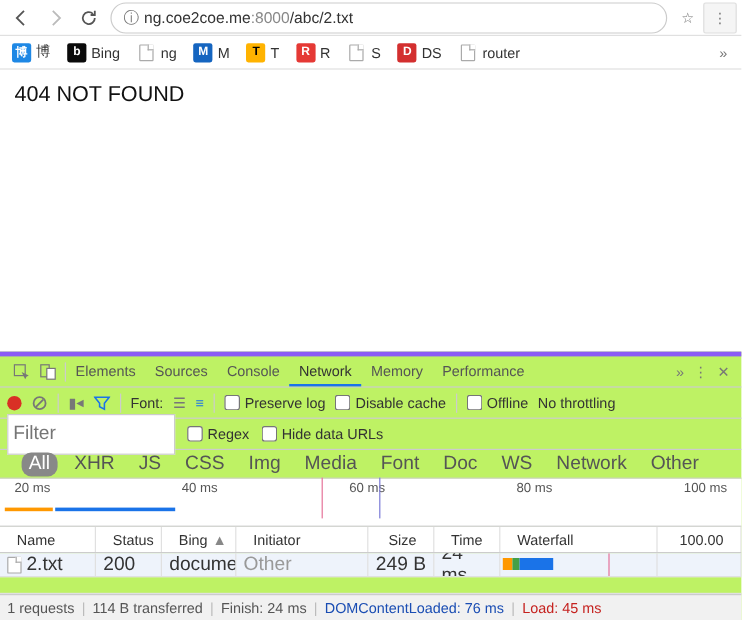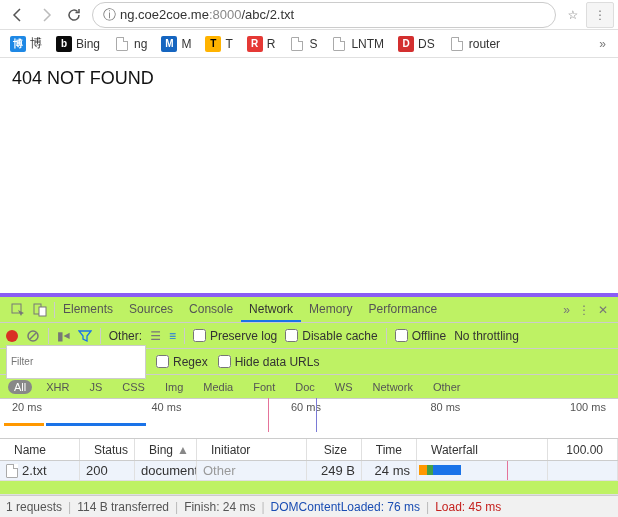--- a/index.html
+++ b/index.html
@@ -24,39 +24,39 @@
 .dt-tab{padding:4px 8px;cursor:pointer;font-size:12px}
 .dt-tab.active{color:#333;border-bottom:2px solid #1a73e8;margin-bottom:-1px}
 .dt-right{margin-left:auto;display:flex;align-items:center;gap:8px;color:#777;padding-right:6px}
 .net-toolbar{display:flex;align-items:center;height:26px;border-bottom:1px solid #ccc;padding:0 6px;gap:8px;font-size:12px;color:#333}
 .rec-dot{width:12px;height:12px;border-radius:50%;background:#d93025}
 .net-ic{color:#777;display:flex;align-items:center}
 .sep{width:1px;height:16px;background:#ccc}
 .chk{display:flex;align-items:center;gap:4px}
 .chk input{margin:0}
 .filter-row{display:flex;align-items:center;height:26px;border-bottom:1px solid #ccc;padding:0 6px;gap:10px}
-.filter-input{width:140px;height:34px;border:1px solid #ccc;padding:0 4px;font-size:10px}
-.type-row{display:flex;align-items:center;height:24px;border-bottom:1px solid #ccc;padding:0 8px;gap:8px;font-size:11px;color:#555}
+.filter-input{width:140px;height:34px;border:1px solid #ccc;padding:0 4px;font-size:16px}
+.type-row{display:flex;align-items:center;height:24px;border-bottom:1px solid #ccc;padding:0 18px;gap:8px;font-size:16px;color:#555}
 .type-pill{padding:1px 6px;border-radius:8px;cursor:pointer}
 .type-pill.active{background:#888;color:#fff}
 .timeline{height:40px;border-bottom:1px solid #ccc;position:relative;background:#fff}
 .timeline .ticks{display:flex;justify-content:space-between;padding:2px 12px 0;font-size:11px;color:#555}
 .timeline .bars{position:absolute;left:0;right:0;bottom:6px;height:14px}
 .tl-bar{position:absolute;height:3px;bottom:6px}
 .net-head{display:flex;height:22px;border-bottom:1px solid #ccc;font-size:12px;color:#333;background:#fff}
 .net-head>div{padding:3px 14px;border-right:1px solid #e0e0e0;display:flex;align-items:center;gap:4px}
 .col-name{width:80px}
 .col-status{width:55px}
 .col-type{width:62px}
 .col-init{width:110px}
 .col-size{width:55px;justify-content:flex-end}
 .col-time{width:55px;justify-content:flex-end}
 .col-wf{flex:1}
 .col-end{width:70px;justify-content:flex-end;border-right:none}
-.net-row{display:flex;height:20px;font-size:13px;color:#333;background:#eef3fb;border-bottom:1px solid #e0e0e0}
+.net-row{display:flex;height:20px;font-size:16px;color:#333;background:#eef3fb;border-bottom:1px solid #e0e0e0}
 .net-row>div{padding:2px 6px;border-right:1px solid #e0e0e0;display:flex;align-items:center;gap:4px;overflow:hidden}
 .net-row .col-init{color:#999}
 .wf-chart{position:relative;flex:1;height:100%}
 .wf-seg{position:absolute;top:4px;height:10px}
 .net-foot{height:22px;border-top:1px solid #ccc;background:#f1f1f1;display:flex;align-items:center;padding:0 6px;font-size:12px;color:#555;gap:6px}
 .vsep{color:#bbb}
 .dcl{color:#1a4db3}
 .load{color:#c5221f}
 .file-ic{width:12px;height:14px;border:1px solid #aaa;border-radius:1px;display:inline-block;position:relative;background:#fff}
 .file-ic:before{content:"";position:absolute;top:-1px;right:-1px;width:4px;height:4px;border-left:1px solid #aaa;border-bottom:1px solid #aaa;background:#fff}
@@ -118,26 +118,20 @@
       </div>
       <div class="bm">
         <span class="bm-icon" style="background: rgb(229, 57, 53); color: rgb(255, 255, 255); border-radius: 2px; font-size: 10px; font-weight: bold;">R</span>
         <span>R</span>
       </div>
       <div class="bm">
         <span class="bm-icon">
           <span class="file-ic"></span>
         </span>
         <span>S</span>
-      </div>
-      <div class="bm">
-        <span class="bm-icon">
-          <span class="file-ic"></span>
-        </span>
-        <span>LNTM</span>
       </div>
       <div class="bm">
         <span class="bm-icon" style="background: rgb(211, 47, 47); color: rgb(255, 255, 255); border-radius: 2px; font-size: 10px; font-weight: bold;">D</span>
         <span>DS</span>
       </div>
       <div class="bm">
         <span class="bm-icon">
           <span class="file-ic"></span>
         </span>
         <span>router</span>
@@ -191,21 +185,21 @@
         </svg>
       </div>
     <div class="sep"></div>
     <div class="net-ic">▮<span style="font-size:8px">◀</span></div>
     <div class="net-ic" style="color:#1a73e8">
         <svg width="14" height="14" viewBox="0 0 14 14">
           <path d="M1 2h12L9 7v5l-4-2V7z" stroke="#1a73e8" fill="none" stroke-width="1.3"></path>
         </svg>
       </div>
     <div class="sep"></div>
-    <span>Other:</span>
+    <span>Font:</span>
     <div class="net-ic">☰</div>
     <div class="net-ic" style="color:#1a73e8">≡</div>
     <div class="sep"></div>
     <label class="chk">
         <input type="checkbox" style="">
         <span>Preserve log</span>
       </label>
     <label class="chk">
         <input type="checkbox" style="">
         <span>Disable cache</span>

